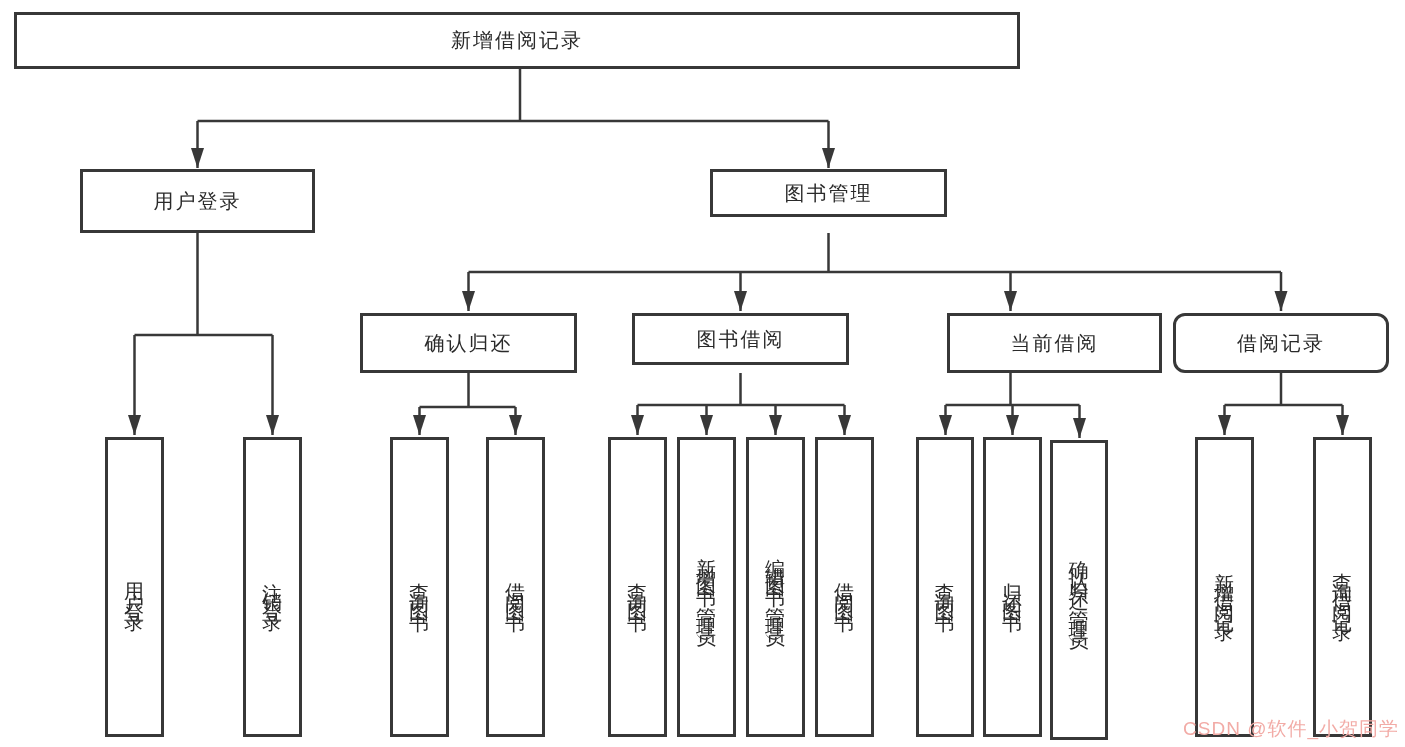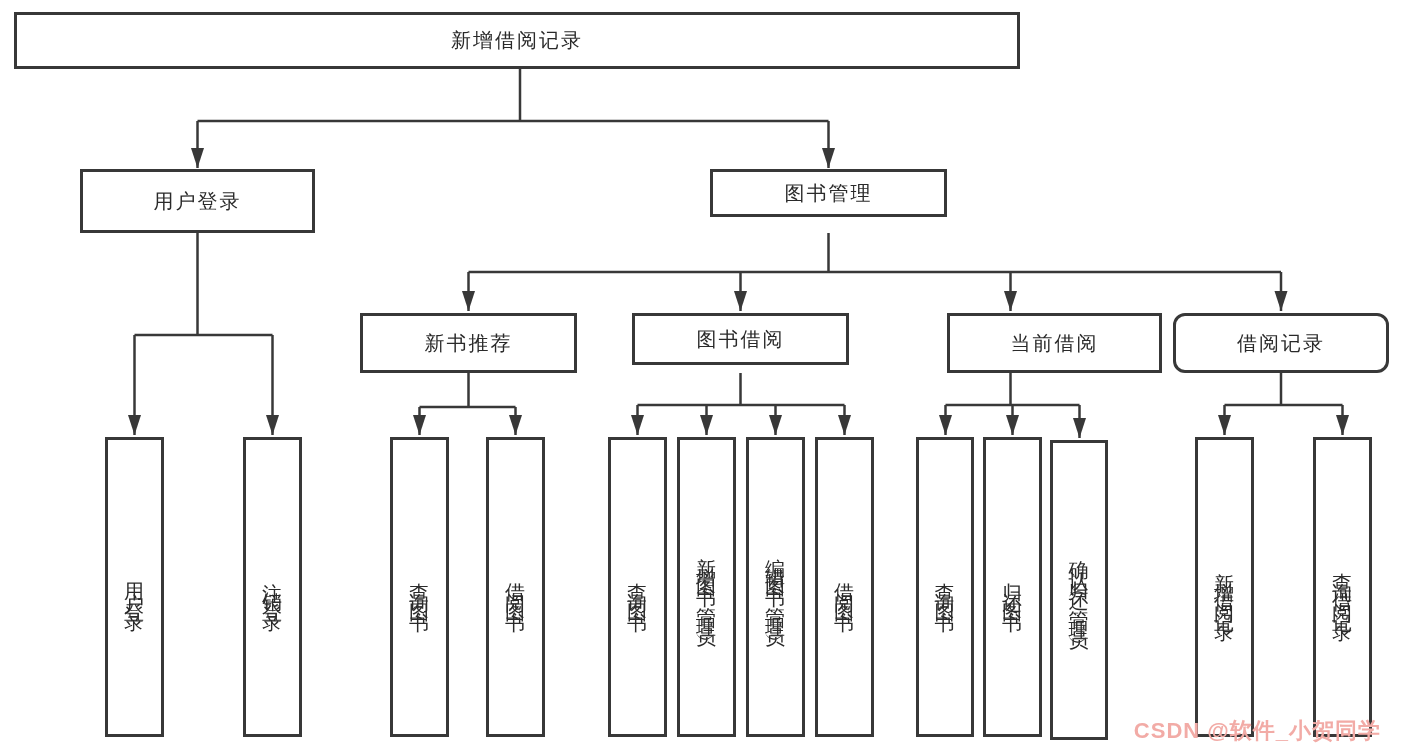--- a/index.html
+++ b/index.html
@@ -48,26 +48,25 @@
     writing-mode: vertical-rl;
     letter-spacing: 10px;
     line-height: 1;
   }
   .node.title {
     font-size: 20px;
   }
   .watermark {
     position: absolute;
     top: 716px;
-    right: 24px;
-    font-size: 22px;
+    right: 6px;
+    font-size: 19px;
     letter-spacing: 1px;
     color: var(--watermark, #f2aba6);
     white-space: nowrap;
-    font-weight: bold;
   }
 </style>
 </head>
 <body>
 
 <div class="stage">
 
   <svg class="connector-svg" viewBox="0 0 1405 747" xmlns="http://www.w3.org/2000/svg">
     <defs>
       <marker id="arrow" markerUnits="userSpaceOnUse" markerWidth="24" markerHeight="18" refX="20" refY="8" orient="auto">
@@ -121,21 +120,21 @@
       <path class="cline" marker-end="url(#arrow)" d="M1224.5,405 L1224.5,435"></path>
       <path class="cline" marker-end="url(#arrow)" d="M1342.5,405 L1342.5,435"></path>
     </g>
   </svg>
 
   <div class="node title" style="left:14px; top:12px; width:1006px; height:57px;">新增借阅记录</div>
 
   <div class="node" style="left:80px; top:169px; width:235px; height:64px;">用户登录</div>
   <div class="node" style="left:710px; top:169px; width:237px; height:48px;">图书管理</div>
 
-  <div class="node" style="left:360px; top:313px; width:217px; height:60px;">新书推荐</div>
+  <div class="node" style="left:360px; top:313px; width:217px; height:60px;">确认归还</div>
   <div class="node" style="left:632px; top:313px; width:217px; height:52px;">图书借阅</div>
   <div class="node" style="left:903px; top:313px; width:215px; height:60px;margin-left:44px;">当前借阅</div>
   <div class="node" style="left:1173px; top:313px; width:216px; height:60px;border-radius:12px;">借阅记录</div>
 
   <div class="node vertical" style="left:105px; top:437px; width:59px; height:300px;">用户登录</div>
   <div class="node vertical" style="left:243px; top:437px; width:59px; height:300px;">注销登录</div>
 
   <div class="node vertical" style="left:390px; top:437px; width:59px; height:300px;">查询图书</div>
   <div class="node vertical" style="left:486px; top:437px; width:59px; height:300px;">借阅图书</div>
 

